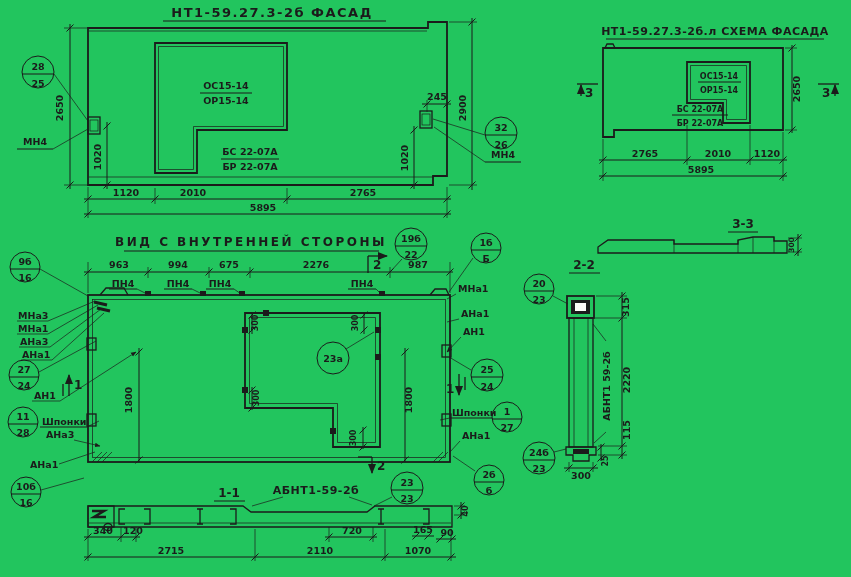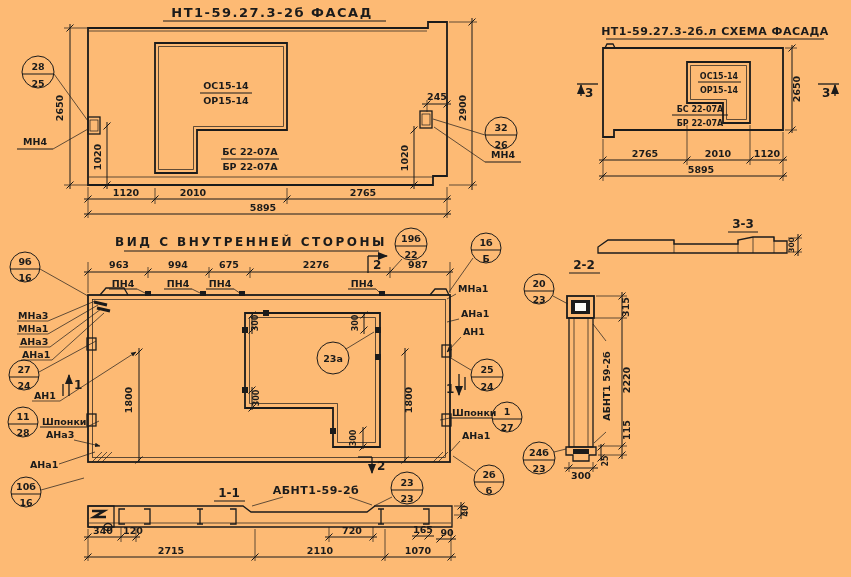--- a/index.html
+++ b/index.html
@@ -1,16 +1,16 @@
 <!DOCTYPE html>
 <html><head>
 <meta charset="utf-8">
 <style>
   html,body{margin:0;padding:0;background:#e8e8e6;}
-  .page{width:851px;height:577px;background:#fdba74;position:relative;overflow:hidden;}
+  .page{width:851px;height:577px;background:#22c55e;position:relative;overflow:hidden;}
   svg{display:block}
   svg text{font-family:"DejaVu Sans","Liberation Sans",sans-serif;fill:#1b1b1b;}
   .tt{font-size:13px;font-weight:bold;letter-spacing:1.5px;}
   .tt2{font-size:12px;font-weight:bold;letter-spacing:2.5px;}
   .ts{font-size:11px;font-weight:bold;letter-spacing:.5px;}
   .ts2{font-size:12px;font-weight:bold;}
   .d{font-size:9.5px;font-weight:bold;}
   .d8{font-size:8px;font-weight:bold;}
   .d7{font-size:7.5px;font-weight:bold;}
   .lb{font-size:9.5px;font-weight:bold;}

